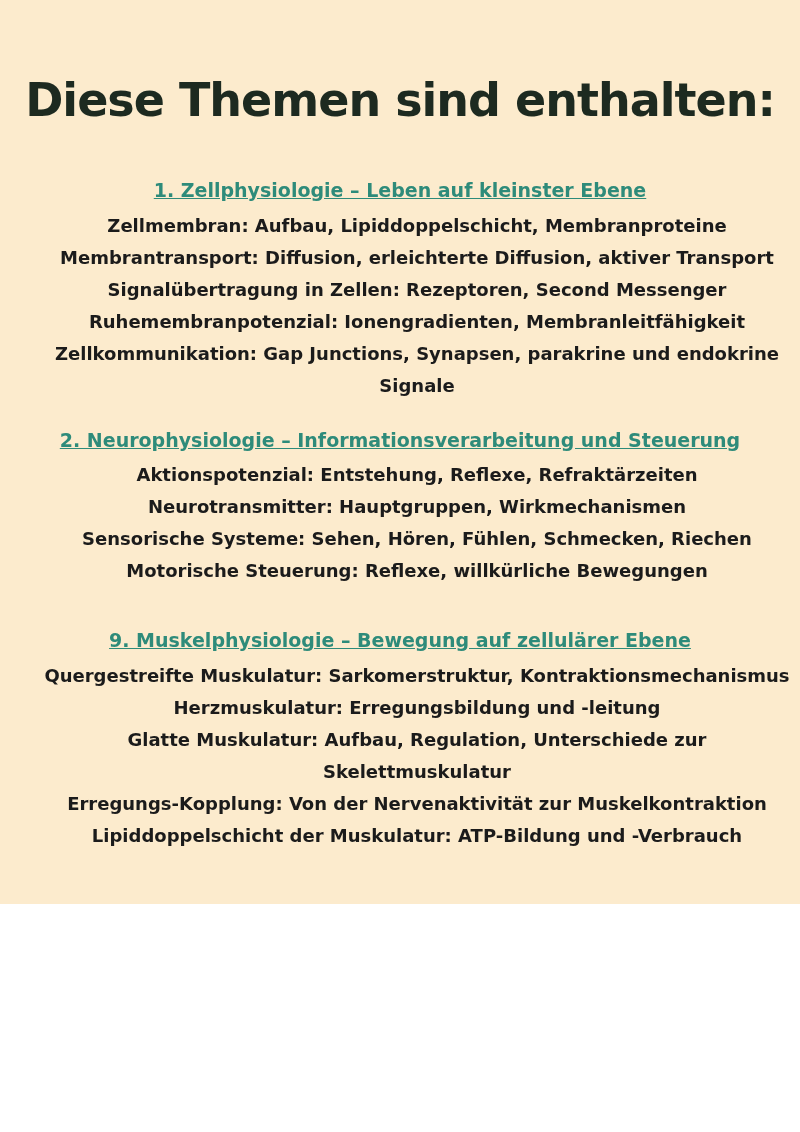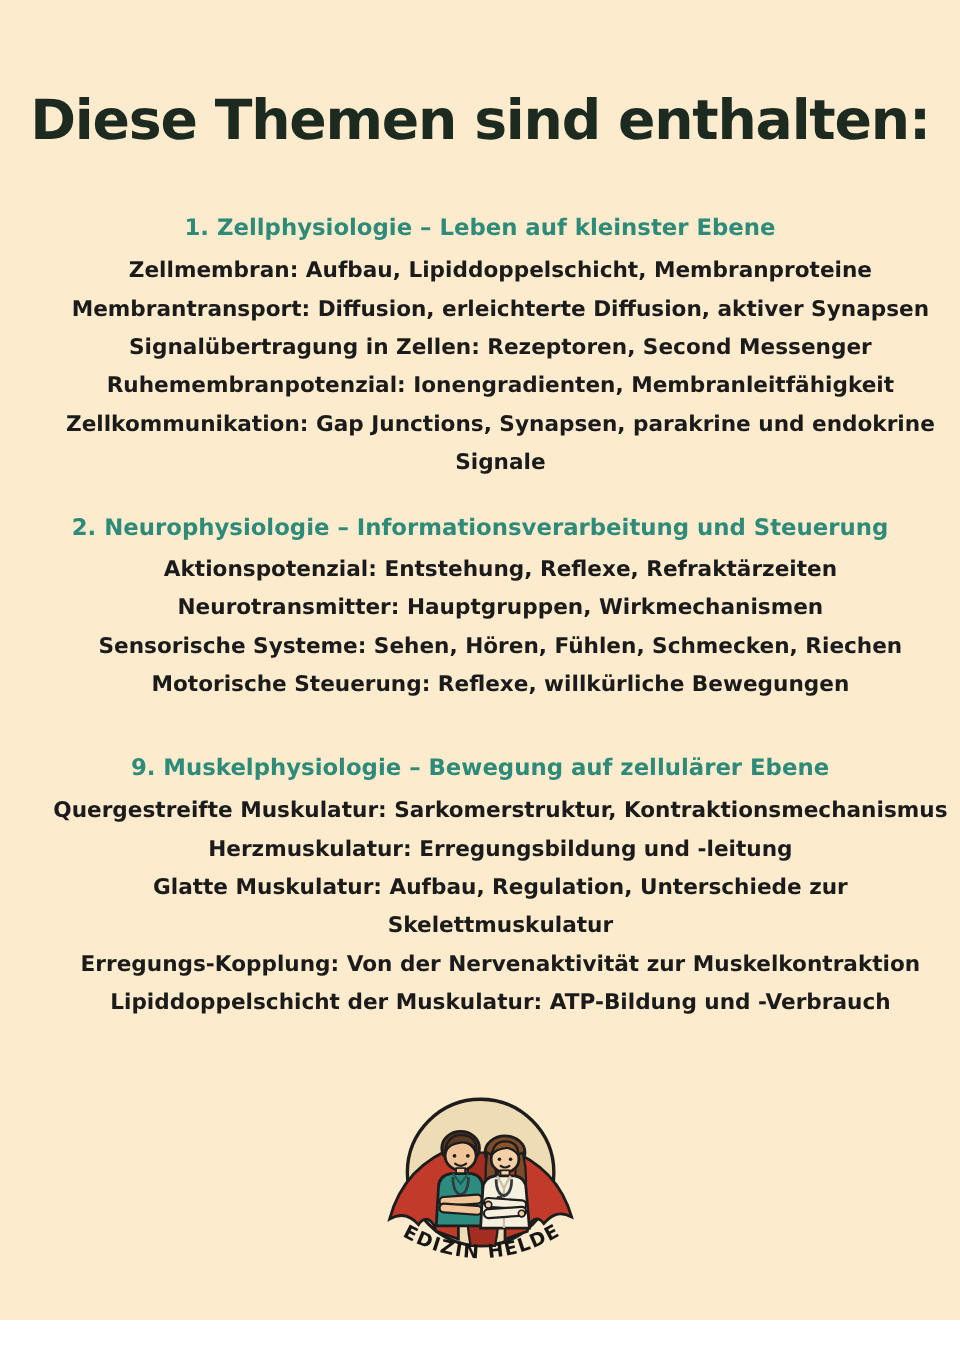--- a/index.html
+++ b/index.html
@@ -1,19 +1,19 @@
 <!DOCTYPE html>
 <html><head>
 <meta charset="utf-8">
 <style>
   html, body { margin: 0; padding: 0; }
   .poster {
     position: relative;
     width: 800px;
-    height: 1100px;
+    height: 904px;
     background: #fcebcd;
     font-family: "DejaVu Sans", sans-serif;
     overflow: hidden;
     text-align: center;
     box-sizing: border-box;
   }
   .title {
     margin: 74px 20px 0;
     font-size: 46px;
     line-height: 1.15;
@@ -24,20 +24,21 @@
   .topic-section { margin: 0; }
   .topic-section.s1 { margin-top: 52px; }
   .topic-section.s2 { margin-top: 27px; }
   .topic-section.s3 { margin-top: 42px; }
   .section-heading {
     margin: 0;
     font-size: 19px;
     line-height: 1.2;
     font-weight: 700;
     color: #2e8b7a;
+    text-decoration: underline;
   }
   .section-items { margin-top: 8px; padding-left: 34px; }
   .topic-line {
     margin: 0 auto;
     max-width: 760px;
     font-size: 18px;
     line-height: 32px;
     font-weight: 700;
     color: #1b1b1b;
     white-space: pre-line;
@@ -51,21 +52,21 @@
 <body>
 
 <main class="poster">
 
   <h1 class="title">Diese Themen sind enthalten:</h1>
 
   <section class="topic-section s1">
     <h2 class="section-heading">1. Zellphysiologie – Leben auf kleinster Ebene</h2>
     <div class="section-items">
       <p class="topic-line">Zellmembran: Aufbau, Lipiddoppelschicht, Membranproteine</p>
-      <p class="topic-line">Membrantransport: Diffusion, erleichterte Diffusion, aktiver Synapsen</p>
+      <p class="topic-line">Membrantransport: Diffusion, erleichterte Diffusion, aktiver Transport</p>
       <p class="topic-line">Signalübertragung in Zellen: Rezeptoren, Second Messenger</p>
       <p class="topic-line">Ruhemembranpotenzial: Ionengradienten, Membranleitfähigkeit</p>
       <p class="topic-line">Zellkommunikation: Gap Junctions, Synapsen, parakrine und endokrine
 Signale</p>
     </div>
   </section>
 
   <section class="topic-section s2">
     <h2 class="section-heading">2. Neurophysiologie – Informationsverarbeitung und Steuerung</h2>
     <div class="section-items">

